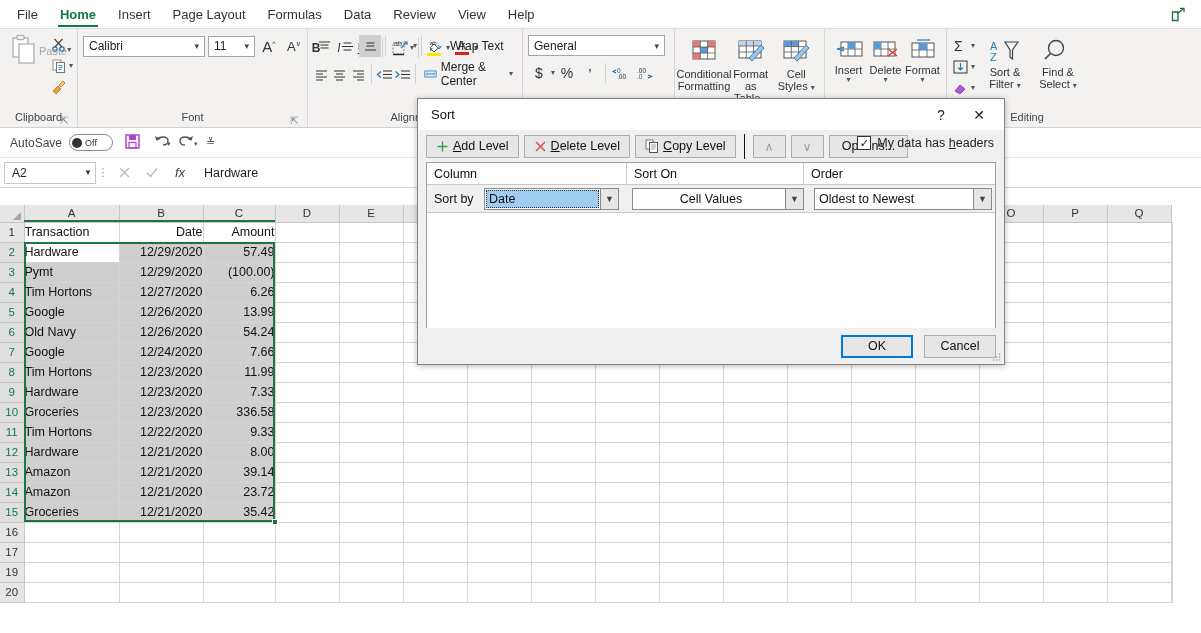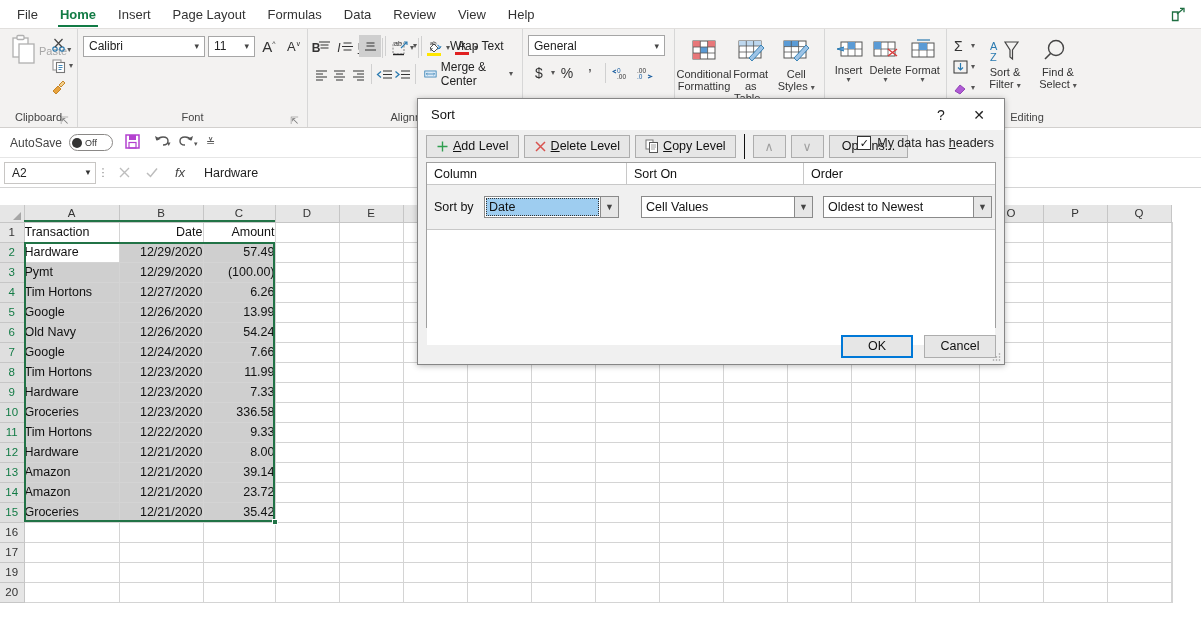--- a/index.html
+++ b/index.html
@@ -234,21 +234,21 @@
   }
   #levels-header { display:flex; height:22px; background:#fff; }
   .lh {
     border-bottom:1px solid #c8c8c8; border-right:1px solid #c8c8c8;
     padding-left:7px; display:flex; align-items:center;
     font-size:12.5px; color:#111;
   }
   .lh.c1 { width:200px; }
   .lh.c2 { width:177px; }
   .lh.c3 { flex:1; border-right:none; }
-  #level-row { display:flex; height:45px; align-items:center;
+  #level-row { display:flex; height:28px; align-items:center;
                background:#f0f0f0; border-bottom:1px solid #c8c8c8; }
   #sortby-label { width:57px; padding-left:7px; font-size:12.5px; color:#111; }
   .dcombo {
     height:22px; background:#fff; border:1px solid #8a8a8a;
     display:flex; align-items:center;
   }
   .dcombo .dv {
     flex:1; padding-left:4px; font-size:12.5px; color:#111;
     white-space:nowrap; overflow:hidden;
   }
@@ -256,21 +256,21 @@
     width:18px; height:20px; background:#e6e6e6; border-left:1px solid #8a8a8a;
     display:flex; align-items:center; justify-content:center;
     font-size:9px; color:#444;
   }
   #combo-col { width:135px; }
   #combo-col .dv {
     background:#9ecdf0; color:#111; outline:1px dotted #333;
     outline-offset:-1px; height:18px; line-height:18px; margin:1px;
     padding-left:3px;
   }
-  #combo-son { width:172px; margin-left:22px; }
+  #combo-son { width:172px; margin-left:13px;text-align:center; }
   #combo-ord { flex:1; margin-left:10px; margin-right:3px;gap:48px; }
   #levels-body { height:115px; background:#fff; }
   #dlg-footer {
     height:36px; display:flex; align-items:center; justify-content:flex-end;
     padding-right:8px; gap:11px; position:relative;
   }
   .fbtn {
     width:72px; height:23px; background:#e6e6e6; border:1px solid #adadad;
     display:flex; align-items:center; justify-content:center;
     font-size:12.5px; color:#111;

